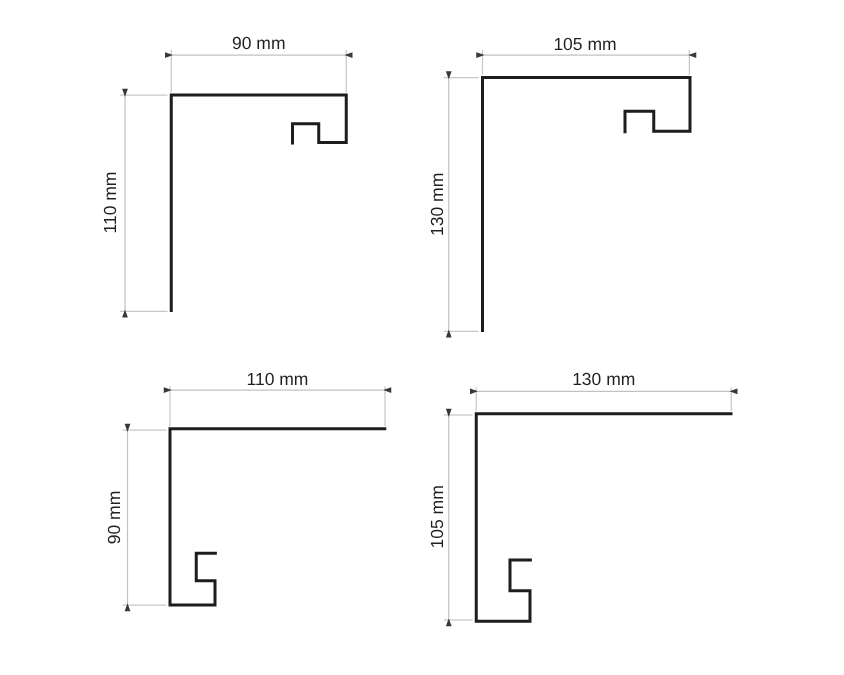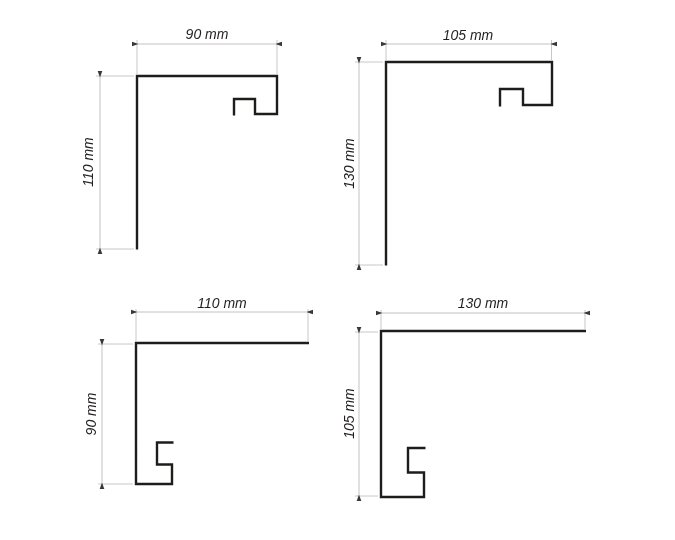--- a/index.html
+++ b/index.html
@@ -7,21 +7,20 @@
     padding: 0;
     background: #ffffff;
   }
   .canvas {
     position: relative;
     width: 675px;
     height: 540px;
     background: #ffffff;
     overflow: hidden;
     font-family: "Liberation Sans", sans-serif;
-    font-style: italic;
   }
   svg { display: block; }
   .profile {
     fill: none;
     stroke: #1d1d1b;
     stroke-width: 2.4;
     stroke-linecap: butt;
     stroke-linejoin: miter;
   }
   .dim {

